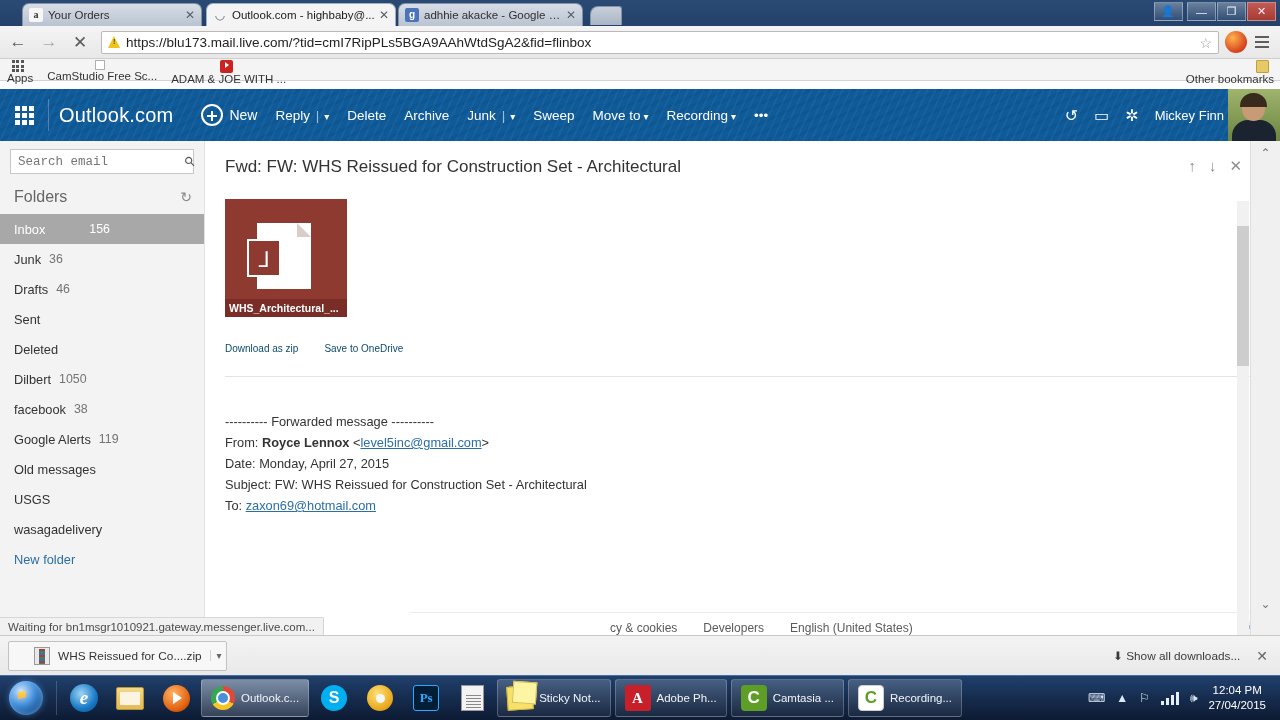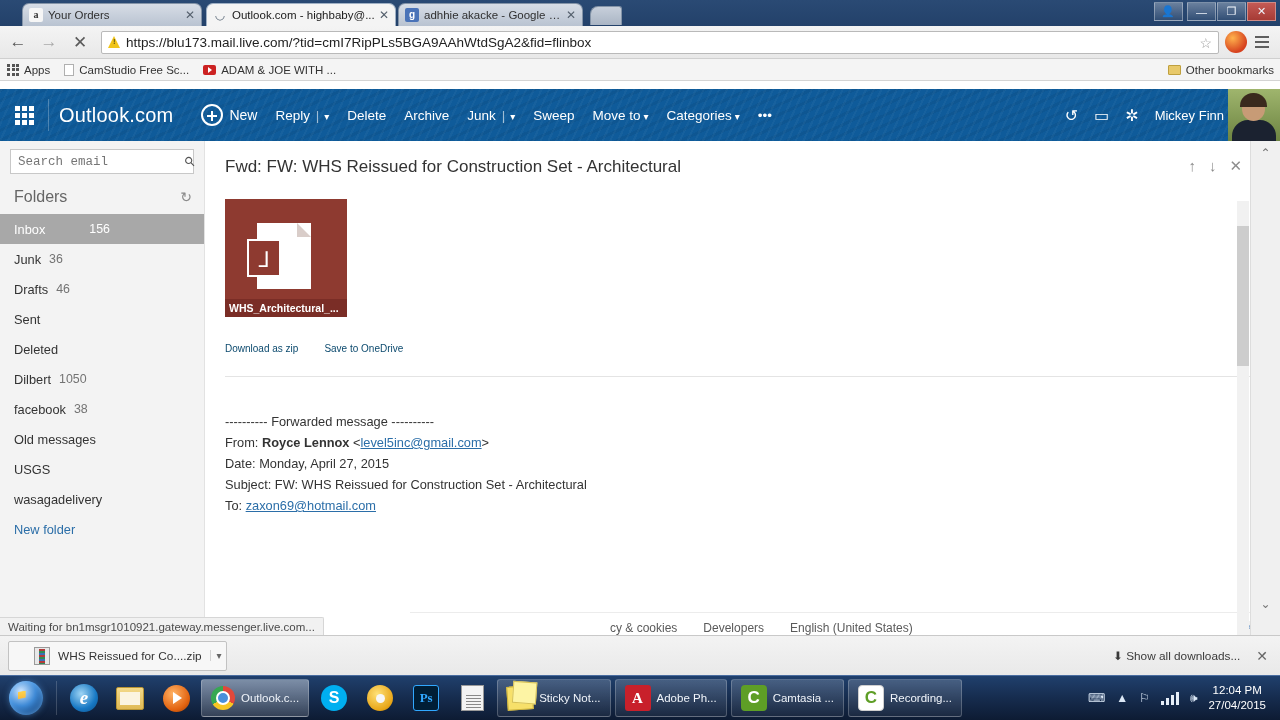--- a/index.html
+++ b/index.html
@@ -89,28 +89,28 @@
   .menuico{ width:24px; height:26px; margin-right:6px; display:flex; flex-direction:column;
      align-items:center; justify-content:center; gap:3px; cursor:pointer;}
   .menuico i{ display:block; width:14px; height:2px; background:#5e5e5e; }
 
   
   .bookmarks{
     position:absolute; left:0; top:59px; width:1280px; height:22px;
     background:#f4f4f4; border-bottom:1px solid #d4d4d4;
     display:flex; align-items:center; font-size:11.5px; color:#333;
   }
-  .bmk{ display:flex; align-items:center; padding:0 7px; height:19px; white-space:nowrap; cursor:pointer;}
+  .bmk{ display:flex; align-items:center; padding:0 7px; height:19px; white-space:nowrap; cursor:pointer;flex-direction:column;}
   .appsgrid{ display:inline-grid; grid-template-columns:repeat(3,3px); grid-gap:1.5px; margin-right:5px;}
   .appsgrid span{ width:3px; height:3px; background:#555; display:block;}
   .bmk .pg{ width:10px; height:12px; background:#fff; border:1px solid #b0b0b0; margin-right:5px; flex:0 0 10px;}
   .bmk .ytb{ width:13px; height:10px; background:#cc2222; border-radius:2px; margin-right:5px; position:relative; flex:0 0 13px;}
   .bmk .ytb:after{ content:""; position:absolute; left:5px; top:2px; border-left:4px solid #fff;
       border-top:3px solid transparent; border-bottom:3px solid transparent;}
-  .bmk-right{ margin-left:auto; display:flex; align-items:center; padding-right:6px;}
+  .bmk-right{ margin-left:auto; display:flex; align-items:flex-end; padding-right:6px;}
   .folderico{ width:13px; height:10px; background:#e8c96a; border:1px solid #bfa03f; border-radius:1px; margin-right:5px; flex:0 0 13px;}
 
   
   #page{ position:absolute; left:0; top:89px; width:1280px; height:553px; background:#fff; overflow:hidden;}
 
   
   .olbar{
     position:absolute; left:0; top:0; width:1280px; height:52px;
     background:#0f5b9a;
     display:flex; align-items:center; color:#fff;
@@ -402,21 +402,21 @@
       <div class="olitem">Delete</div>
       <div class="olitem">Archive</div>
       <div class="olitem">
         <span>Junk</span><span class="sep"> |</span><span class="car">▾</span>
       </div>
       <div class="olitem">Sweep</div>
       <div class="olitem">
         <span>Move to</span><span class="car">▾</span>
       </div>
       <div class="olitem">
-        <span>Categories</span><span class="car">▾</span>
+        <span>Recording</span><span class="car">▾</span>
       </div>
       <div class="olitem">•••</div>
 
       <div class="olright">
         <span class="ico">↺</span>
         <span class="ico">▭</span>
         <span class="ico">✲</span>
         <span>Mickey Finn</span>
       </div>
       <div class="avatar">
@@ -456,20 +456,24 @@
         <span class="fname">Deleted</span>
         <span class="fcount"></span>
       </div>
       <div class="frow">
         <span class="fname">Dilbert</span>
         <span class="fcount">1050</span>
       </div>
       <div class="frow">
         <span class="fname">facebook</span>
         <span class="fcount">38</span>
+      </div>
+      <div class="frow">
+        <span class="fname">Google Alerts</span>
+        <span class="fcount">119</span>
       </div>
       <div class="frow">
         <span class="fname">Old messages</span>
         <span class="fcount"></span>
       </div>
       <div class="frow">
         <span class="fname">USGS</span>
         <span class="fcount"></span>
       </div>
       <div class="frow">

